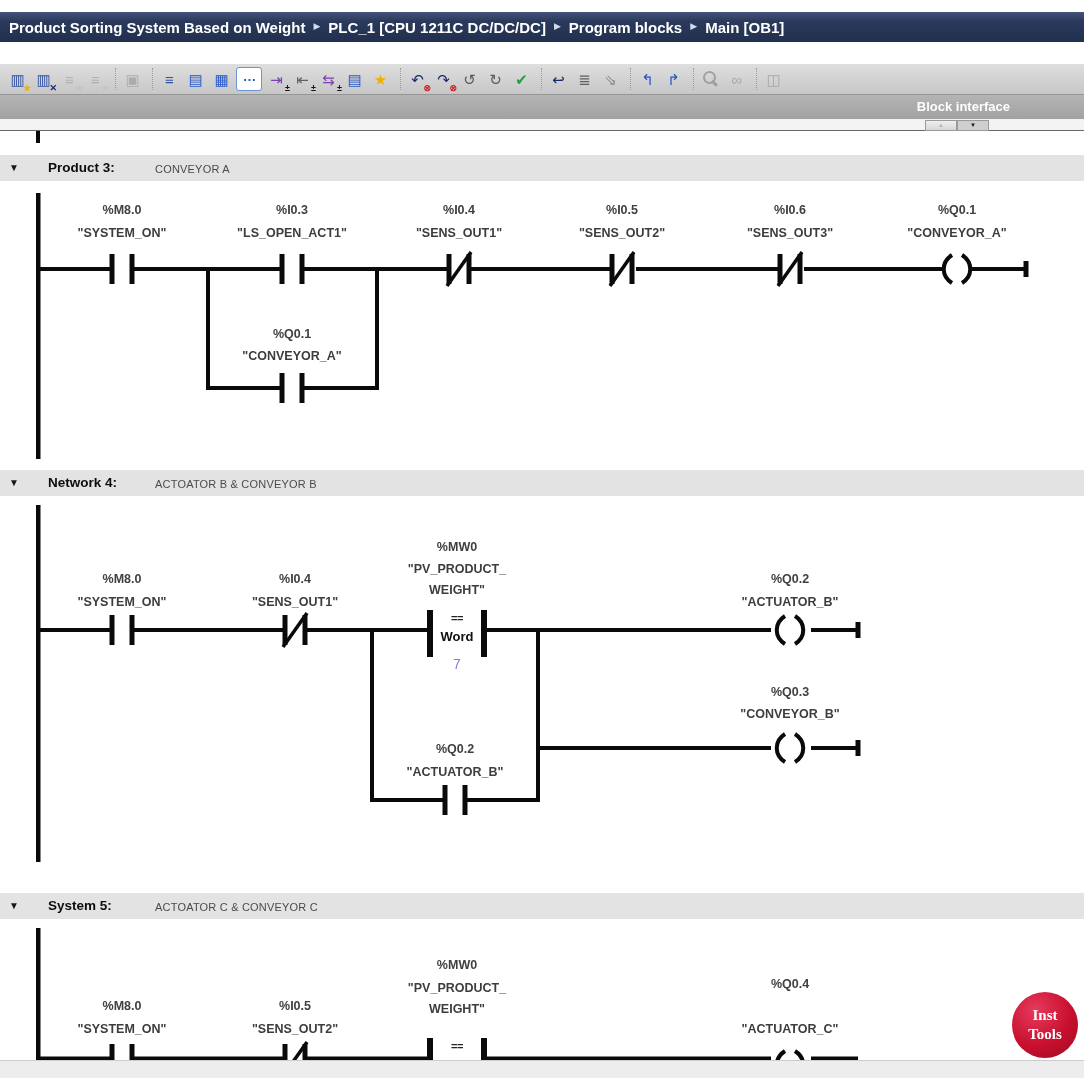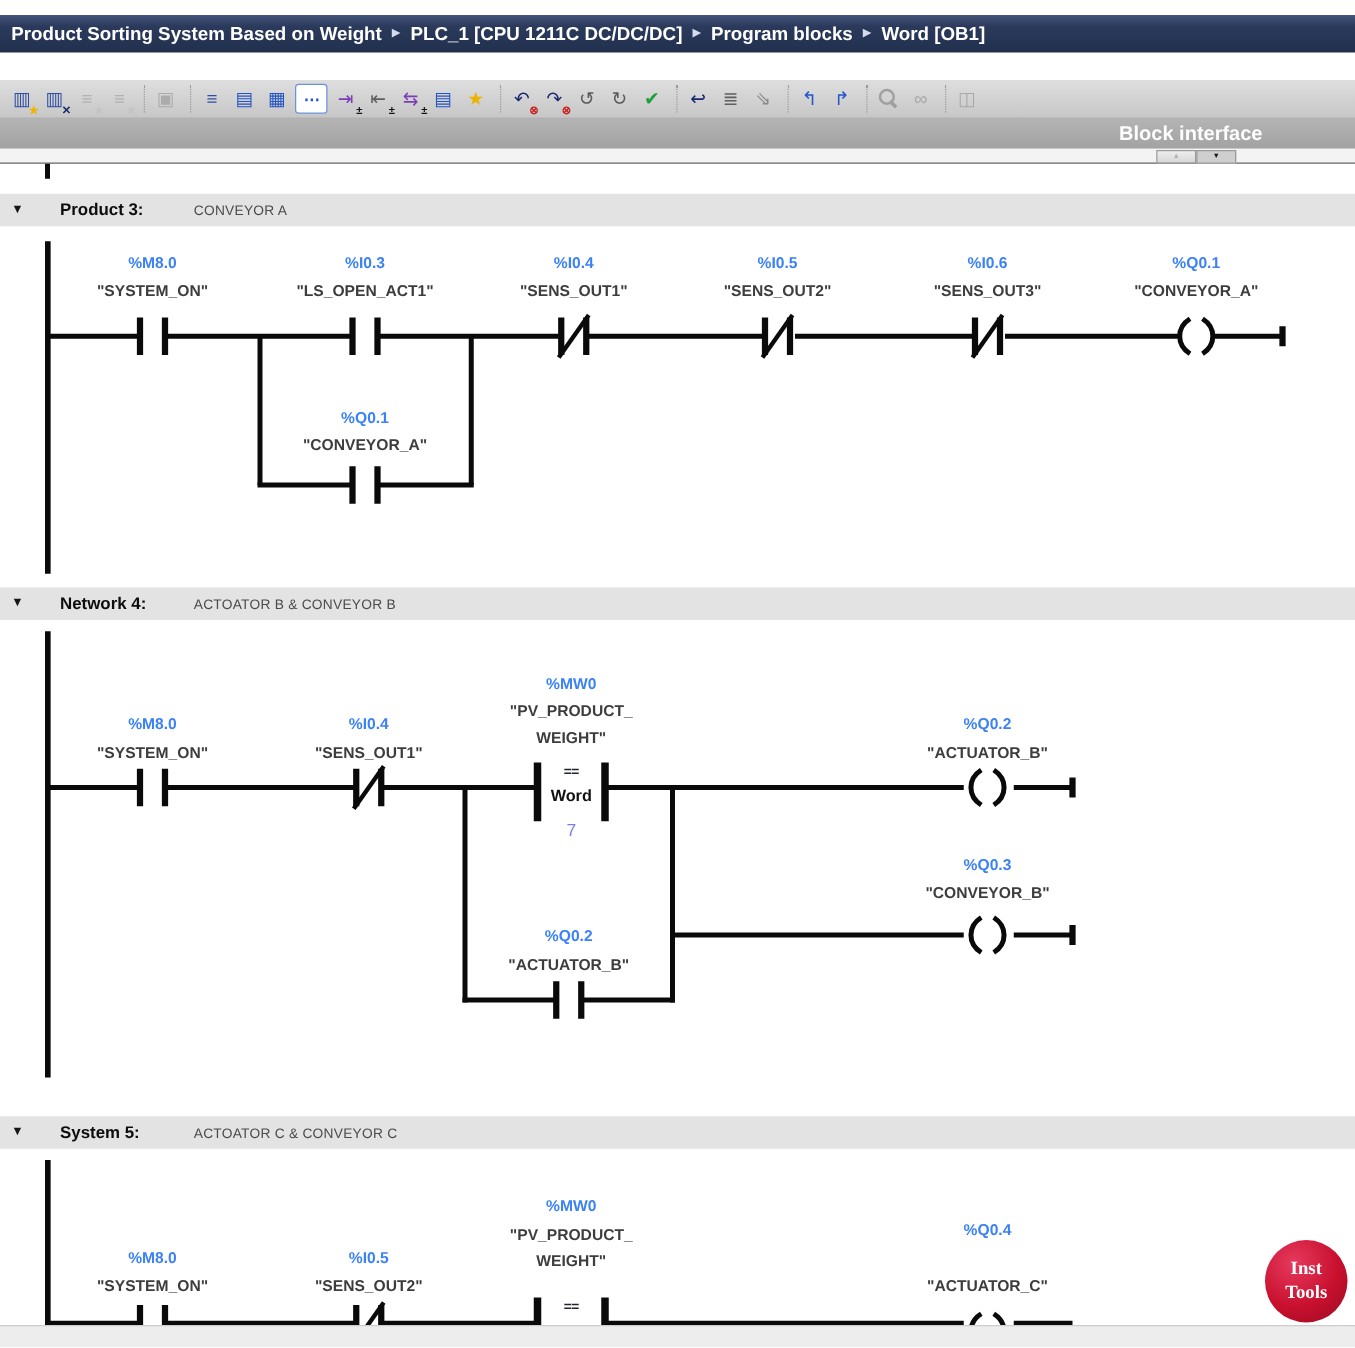--- a/index.html
+++ b/index.html
@@ -31,38 +31,38 @@
   .ticon.bubble .g{font-size:13px;font-weight:700;letter-spacing:-1px;}
   .ticon.magnifier::before{content:'';position:absolute;left:4px;top:3px;width:9px;height:9px;
     border:2px solid #8f8f8f;border-radius:50%;}
   .ticon.magnifier::after{content:'';position:absolute;left:14px;top:12px;width:2.5px;height:7px;
     background:#8f8f8f;transform:rotate(-45deg);}
   .tsep{display:inline-block;width:0;height:22px;border-left:1px dotted #9b9b9b;margin:0 5px;}
 
   
   .bibar{position:absolute;left:0;top:95px;width:1084px;height:24px;
     background:linear-gradient(#b4b4b4,#a2a2a2);}
-  .bilabel{position:absolute;right:74px;top:4px;color:#fdfdfd;font-size:16px;font-weight:600;}
+  .bilabel{position:absolute;right:74px;top:4px;color:#fdfdfd;font-size:13px;font-weight:600;}
   .strip{position:absolute;left:0;top:119px;width:1084px;height:12px;background:#f3f3f3;
     border-bottom:1px solid #686868;box-sizing:border-box;}
   .mini{position:absolute;top:1px;width:30px;height:9px;border:1px solid #9a9a9a;
     background:linear-gradient(#eee,#d7d7d7);font-size:6px;line-height:8px;text-align:center;}
   .mini.up{left:925px;color:#b3b3b3;}
   .mini.down{left:957px;color:#161616;background:#cfcfcf;}
 
   
   .nethdr{position:absolute;left:0;width:1084px;height:26px;background:#e3e3e3;}
   .tri{position:absolute;left:9px;top:7px;font-size:10px;color:#161616;}
   .nlab{position:absolute;left:48px;top:5px;font-size:13.5px;font-weight:700;color:#0d0d0d;}
   .ncom{position:absolute;left:155px;top:8px;font-size:11px;color:#4b4b4b;letter-spacing:.2px;}
 
   
   .lsvg{position:absolute;left:0;}
   .addr{position:absolute;transform:translateX(-50%);white-space:nowrap;
-    font-size:12.5px;font-weight:700;color:#3b82f6;}
+    font-size:12.5px;font-weight:700;color:#404040;}
   .tag{position:absolute;transform:translateX(-50%);white-space:nowrap;
     font-size:12.5px;font-weight:700;color:#3d3d3d;}
   .cmp-op{position:absolute;transform:translateX(-50%);font-size:11px;font-weight:700;
     color:#20242c;letter-spacing:-.5px;}
   .cmp-type{position:absolute;transform:translateX(-50%);font-size:13px;font-weight:700;color:#101010;}
   .cmp-val{position:absolute;transform:translateX(-50%);font-size:14px;color:#7b7eea;}
 
   .railstub{position:absolute;left:36px;top:131px;width:4px;height:12px;background:#0a0a0a;}
 
   
@@ -79,21 +79,21 @@
 
 <div id="app">
 
   <div class="titlebar">
     <span class="crumb">Product Sorting System Based on Weight</span>
     <span class="csep">▶</span>
     <span class="crumb">PLC_1 [CPU 1211C DC/DC/DC]</span>
     <span class="csep">▶</span>
     <span class="crumb">Program blocks</span>
     <span class="csep">▶</span>
-    <span class="crumb">Word [OB1]</span>
+    <span class="crumb">Main [OB1]</span>
   </div>
 
 
   <div class="toolbar">
       <span class="ticon">
         <span class="g" style="color: rgb(46, 79, 163);">▥</span>
         <span class="bdg" style="color: rgb(240, 180, 0);">★</span>
       </span>
       <span class="ticon">
         <span class="g" style="color: rgb(46, 79, 163);">▥</span>

